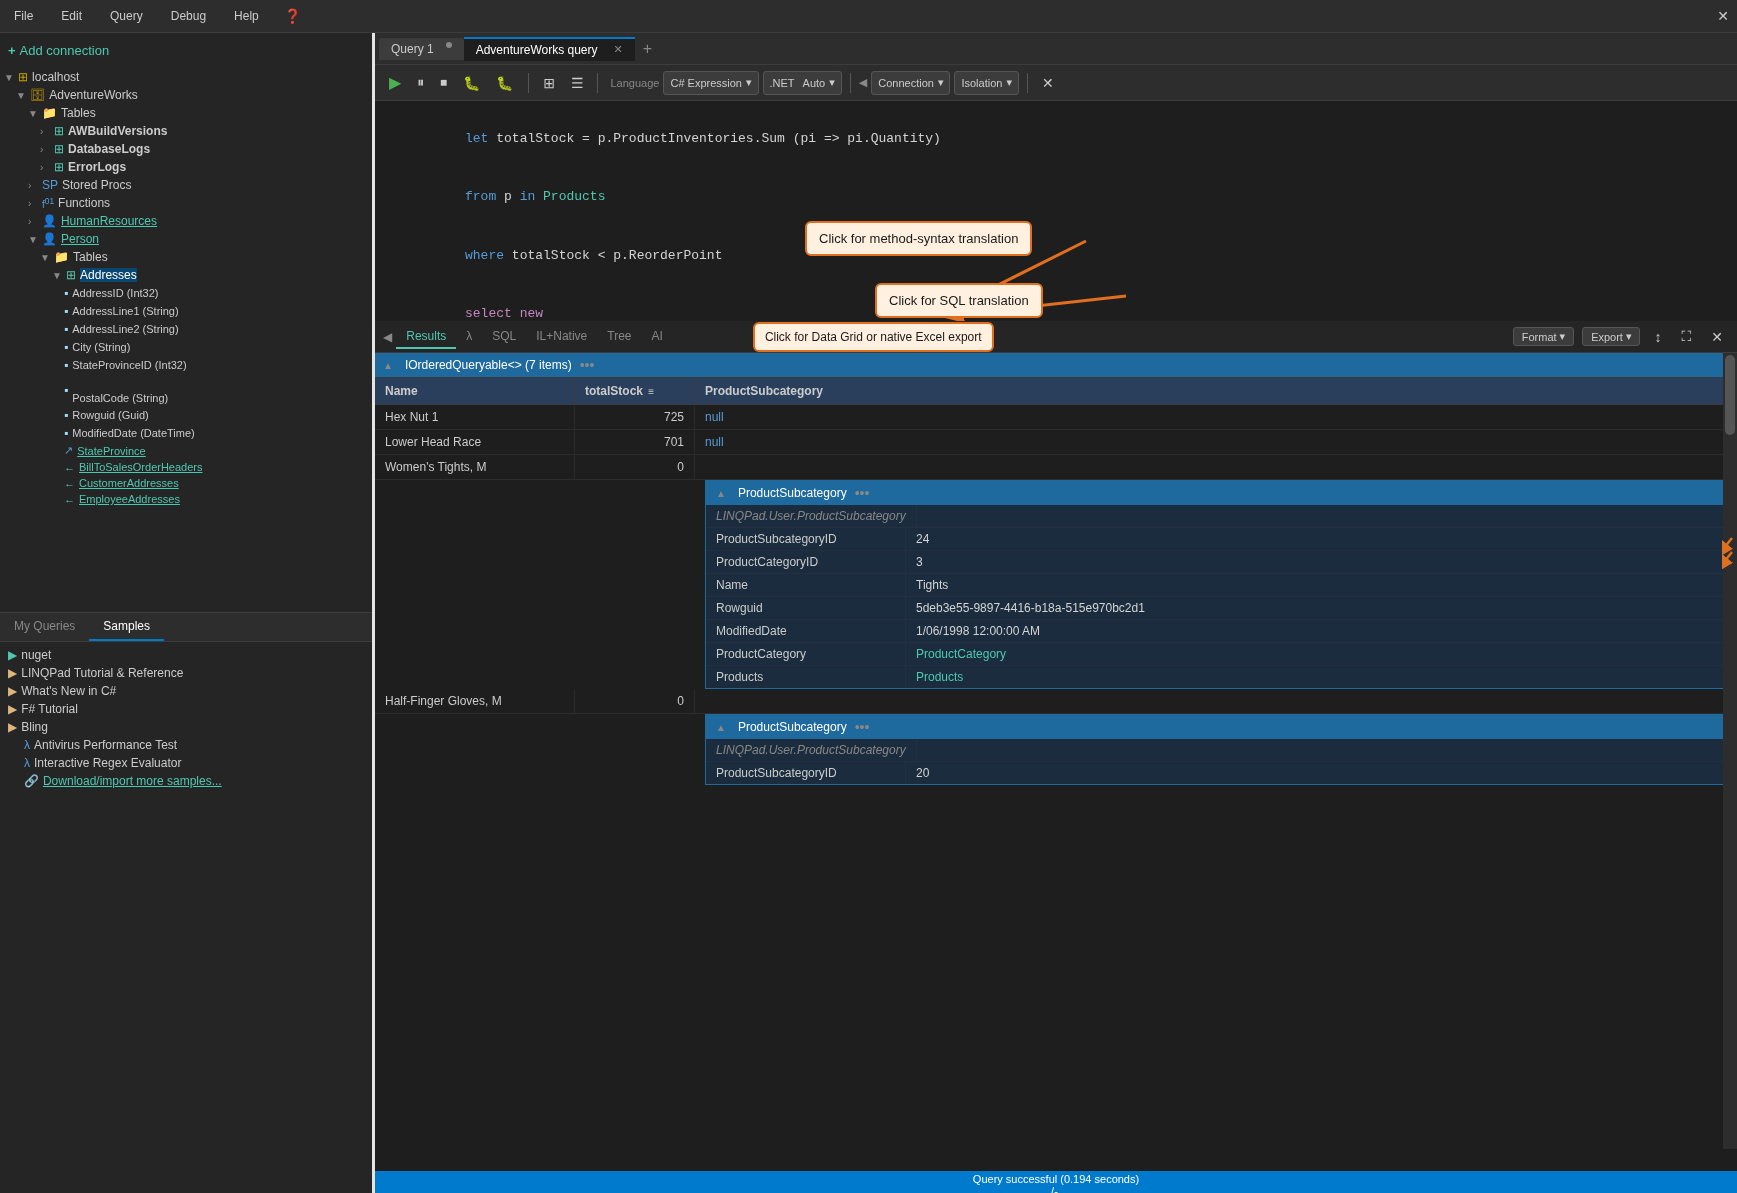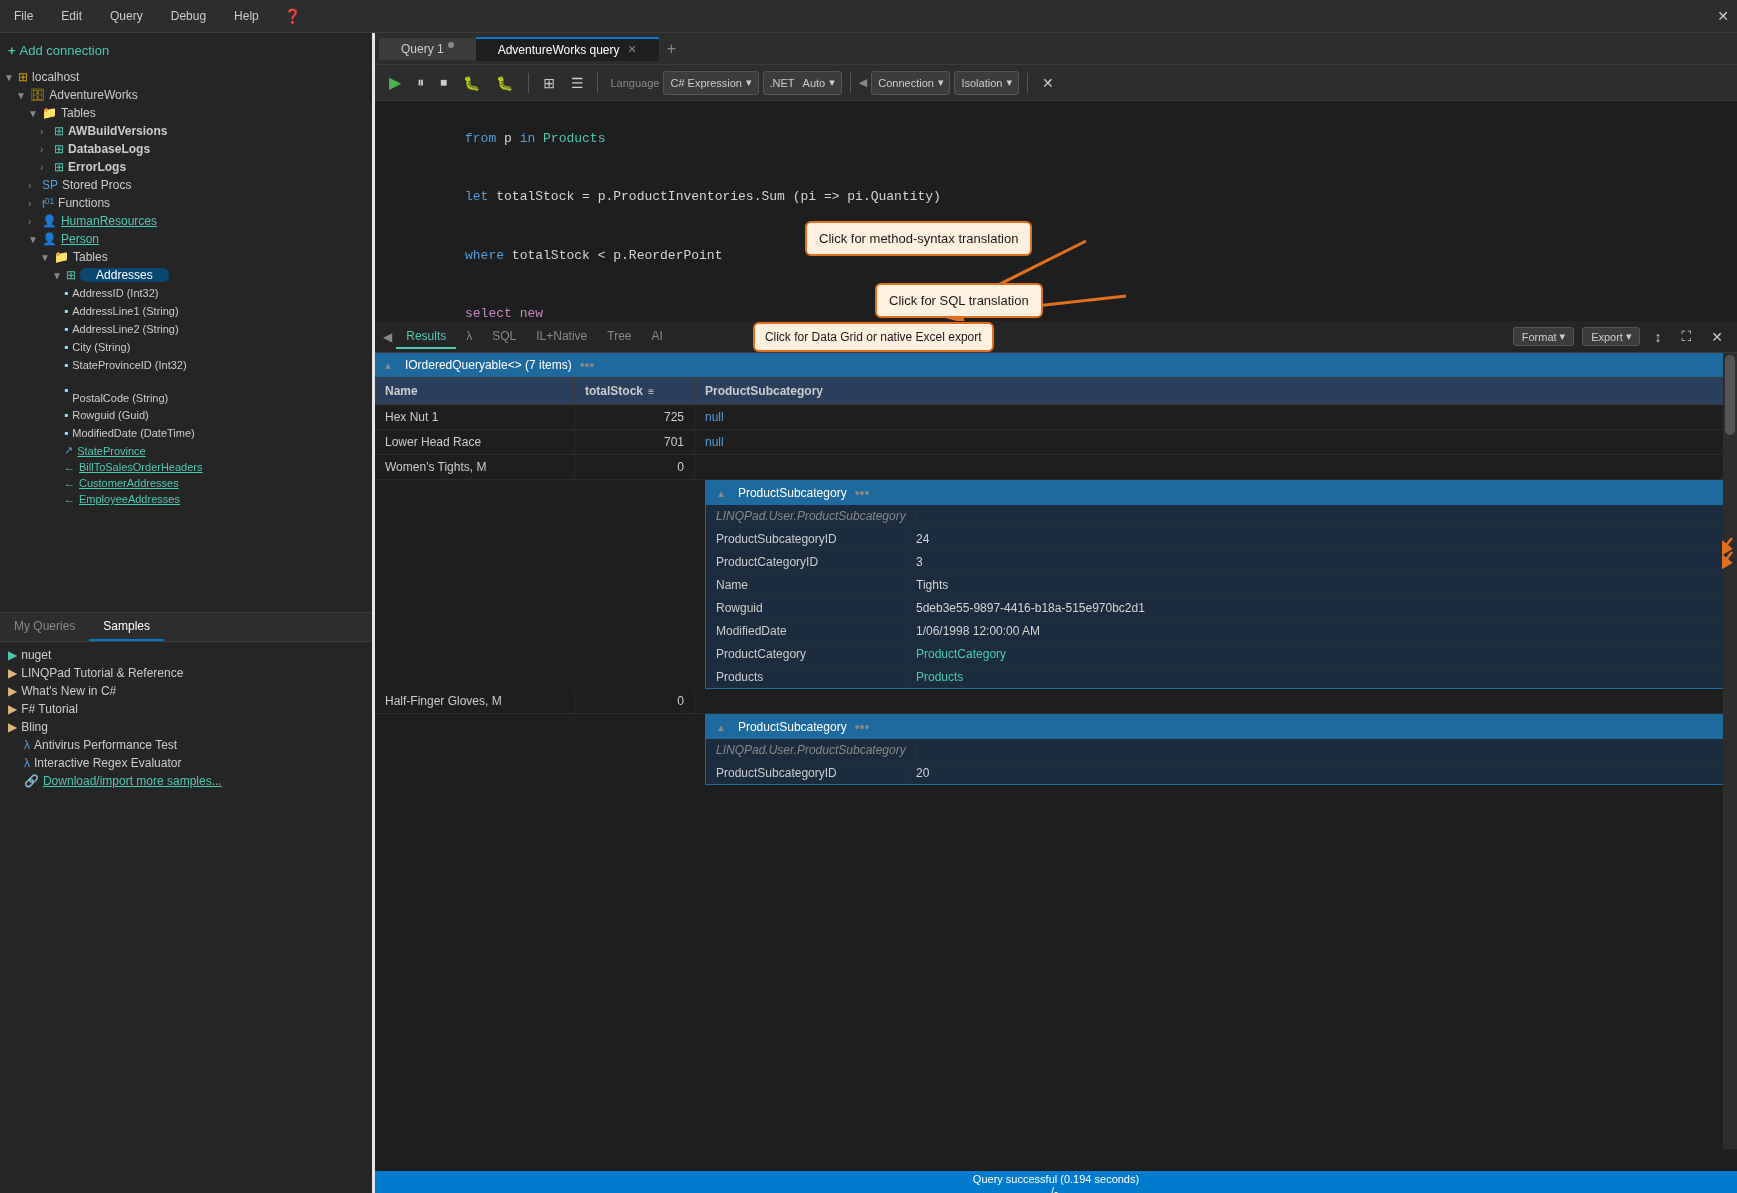--- a/index.html
+++ b/index.html
@@ -31,21 +31,21 @@
     .tree-arrow { color: #888; font-size: 10px; margin-right: 4px; display: inline-block; width: 10px; }
     .tree-icon { margin-right: 4px; font-size: 12px; }
     .icon-db { color: #c8a000; }
     .icon-table { color: #4ec9b0; }
     .icon-folder { color: #dcb67a; }
     .icon-sp { color: #569cd6; }
     .icon-fn { color: #569cd6; }
     .icon-field { color: #9cdcfe; }
     .icon-link { color: #4ec9b0; }
     .tree-label { color: #cccccc; font-size: 12px; }
-    .tree-label.selected { background: #094771; color: #ffffff; padding: 0 16px; border-radius: 6px; }
+    .tree-label.selected { background: #094771; color: #ffffff; padding: 0 0; border-radius: 0; }
     .tree-label.blue-link { color: #4ec9b0; text-decoration: underline; text-align: right; }
     .tree-label.green-link { color: #4ec9b0; text-decoration: underline; }
 
     
     .bottom-tabs { display: flex; background: #2d2d2d; border-top: 1px solid #3c3c3c; border-bottom: 1px solid #3c3c3c; }
     .bottom-tab { padding: 6px 14px; font-size: 12px; cursor: pointer; color: #888; }
     .bottom-tab.active { color: #ffffff; border-bottom: 2px solid #007acc; }
 
     .bottom-tree { overflow-y: auto; padding: 4px; flex: 1; }
     .bottom-item { display: flex; align-items: center; padding: 2px 4px; cursor: pointer; font-size: 12px; color: #cccccc; }
@@ -53,21 +53,21 @@
     .bottom-item .bi-folder { color: #dcb67a; margin-right: 4px; }
     .bottom-item .bi-lambda { color: #569cd6; margin-right: 4px; }
     .bottom-item .bi-link { color: #4ec9b0; margin-right: 4px; }
     .bi-indent1 { margin-left: 16px; }
 
     
     .right-panel { flex: 1; display: flex; flex-direction: column; overflow: hidden; }
 
     
     .query-tab-bar { background: #2d2d2d; display: flex; align-items: center; height: 32px; border-bottom: 1px solid #3c3c3c; padding: 0 4px; }
-    .query-tab { display: flex; padding: 4px 22px; color: #cccccc; font-size: 12px; cursor: pointer; gap: 4px; }
+    .query-tab { display: flex; padding: 4px 12px; color: #cccccc; font-size: 12px; cursor: pointer; gap: 12px; }
     .query-tab.inactive { background: #3c3c3c; border-radius: 3px 3px 0 0; }
     .query-tab.active { background: #1e1e1e; color: #ffffff; border-top: 2px solid #007acc; }
     .query-tab-dot { width: 6px; height: 6px; background: #888; border-radius: 50%; }
     .query-tab-new { color: #888; font-size: 16px; padding: 0 8px; cursor: pointer; }
 
     
     .toolbar { background: #2d2d2d; display: flex; align-items: center; height: 36px; padding: 0 8px; gap: 4px; border-bottom: 1px solid #3c3c3c; }
     .tb-btn { background: transparent; border: none; color: #cccccc; font-size: 14px; cursor: pointer; padding: 4px 6px; border-radius: 3px; display: flex; align-items: center; }
     .tb-btn.green { color: #4caf50; font-size: 16px; }
     .tb-separator { width: 1px; height: 20px; background: #555; margin: 0 4px; }
@@ -365,24 +365,24 @@
         <span>Isolation</span>
         <span>▾</span>
       </div>
       <div class="tb-separator"></div>
       <button class="tb-btn">✕</button>
     </div>
 
     <div style="position:relative; background:#1e1e1e;">
       <div class="editor-area">
         <div class="code-line">
+          <span class="kw-blue">let</span><span class="kw-white"> totalStock = p.ProductInventories.Sum (pi =&gt; pi.Quantity)</span>
+        </div>
+        <div class="code-line">
           <span class="kw-blue">from</span><span class="kw-white"> p </span><span class="kw-blue">in</span><span style="color:#4ec9b0;"> Products</span>
-        </div>
-        <div class="code-line">
-          <span class="kw-blue">let</span><span class="kw-white"> totalStock = p.ProductInventories.Sum (pi =&gt; pi.Quantity)</span>
         </div>
         <div class="code-line">
           <span class="kw-blue">where</span><span class="kw-white"> totalStock &lt; p.ReorderPoint</span>
         </div>
         <div class="code-line">
           <span class="kw-select">select</span><span class="kw-white"> </span><span class="kw-new">new</span>
         </div>
 
       </div>
 

